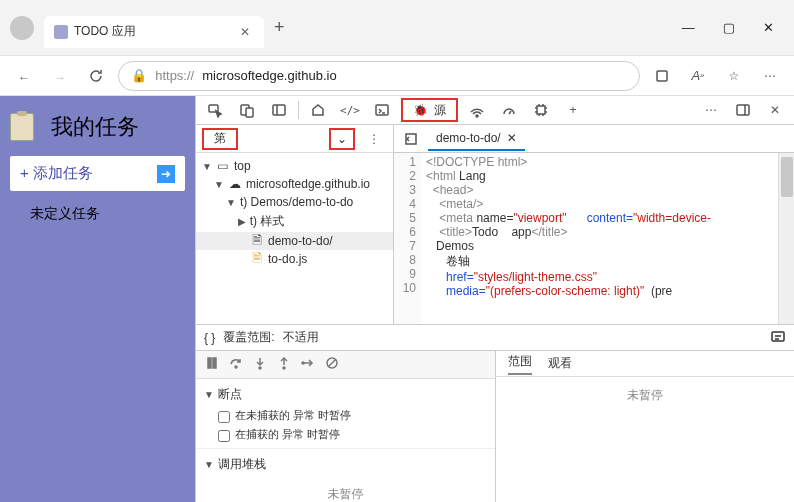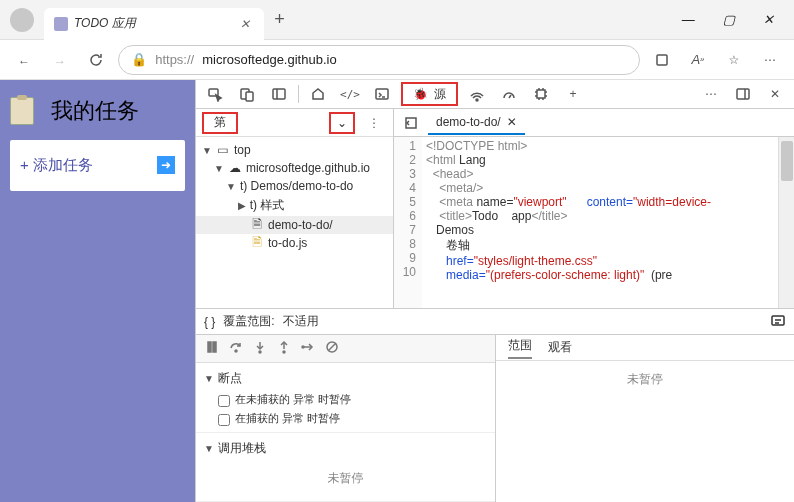--- a/index.html
+++ b/index.html
@@ -1,38 +1,38 @@
 <!DOCTYPE html>
 <html><head>
 <meta charset="utf-8">
 <style>
 * { margin: 0; padding: 0; box-sizing: border-box; font-family: -apple-system, "Segoe UI", sans-serif; }
 body { width: 794px; height: 502px; background: #fff; overflow: hidden; font-size: 12px; color: #333; }
 
-.titlebar { height: 40px; display: flex; align-items: center; background: #f3f3f3; border-bottom: 1px solid #e0e0e0; font-style: italic; }
+.titlebar { height: 56px; display: flex; align-items: center; background: #f3f3f3; border-bottom: 1px solid #e0e0e0; }
 .avatar { width: 24px; height: 24px; background: #c8c8c8; border-radius: 50%; margin: 0 10px; }
 .tab { height: 32px; background: #fff; border-radius: 6px 6px 0 0; display: flex; align-items: center; padding: 0 10px; margin-top: 8px; min-width: 220px; }
 .tab-icon { width: 14px; height: 14px; background: #a3a3d1; border-radius: 2px; margin-right: 6px; }
 .tab-title { flex: 1; font-size: 12px; }
 .tab-close { color: #666; padding: 0 4px; }
 .newtab { margin: 0 10px; color: #555; font-size: 18px; }
 .winctrl { margin-left: auto; display: flex; gap: 28px; padding-right: 20px; color: #222; font-size: 13px; }
 
 .addrbar { height: 40px; display: flex; align-items: center; padding: 0 10px; gap: 8px; background: #fff; border-bottom: 1px solid #e0e0e0; }
 .navbtn { width: 28px; height: 28px; display: flex; align-items: center; justify-content: center; color: #555; border-radius: 4px; }
 .url { flex: 1; height: 30px; border: 1px solid #ccc; border-radius: 15px; display: flex; align-items: center; padding: 0 12px; font-size: 13px; color: #444; gap: 8px; }
 .url .host { color: #222; }
 
 .mainrow { display: flex; height: 422px; }
 
 .app { width: 195px; background: #7d82c4; color: #fff; padding: 10px; }
 .app-title { display: flex; align-items: center; gap: 17px; font-size: 22px; color: #000; font-weight: 400; margin: 6px 0 14px; }
 .clipboard { width: 24px; height: 28px; background: #e8ddc0; border: 1px solid #9a8; border-radius: 2px; position: relative; }
 .clipboard::before { content:""; position:absolute; top:-3px; left:6px; width:10px; height:5px; background:#c8b890; border-radius:2px; }
-.addtask { background: #fff; color: #4a4fa8; padding: 16px 10px; display: flex; justify-content: space-between; font-size: 15px; border-radius: 2px; margin-bottom: 14px; }
+.addtask { background: #fff; color: #4a4fa8; padding: 8px 10px; display: flex; align-items: center; justify-content: space-between; font-size: 15px; border-radius: 2px; margin-bottom: 14px; }
 .addtask-arrow { width: 18px; height: 18px; background: #3399ff; color: #fff; display: flex; align-items: center; justify-content: center; font-size: 12px; }
 .undef { font-size: 14px; color: #000; padding-left: 20px; }
 
 .devtools { flex: 1; display: flex; flex-direction: column; border-left: 1px solid #ccc; }
 .dt-toolbar { height: 32px; display: flex; align-items: center; border-bottom: 1px solid #ccc; padding: 0 6px; gap: 6px; }
 .dt-icon { width: 26px; height: 26px; display: flex; align-items: center; justify-content: center; color: #555; border-radius: 3px; }
 .dt-tab-sources { border: 2px solid #e03030; padding: 2px 10px; display: flex; align-items: center; gap: 6px; height: 24px; }
 .dt-tab-sources .bug { color: #555; }
 
 .dt-body { flex: 1; display: flex; flex-direction: column; }
@@ -121,20 +121,21 @@
 <div class="mainrow">
   <div class="app">
     <div class="app-title">
       <div class="clipboard"></div>
       <span>我的任务</span>
     </div>
     <div class="addtask">
       <span>+ 添加任务</span>
       <span class="addtask-arrow">➜</span>
     </div>
+    <div class="undef">未定义任务</div>
   </div>
 
   <div class="devtools">
     <div class="dt-toolbar">
       <div class="dt-icon">
           <svg viewBox="0 0 16 16">
             <rect x="2" y="3" width="9" height="7" rx="1"></rect>
             <path d="M9 9l5 3-2 1-1 2z" fill="currentColor"></path>
           </svg>
         </div>

